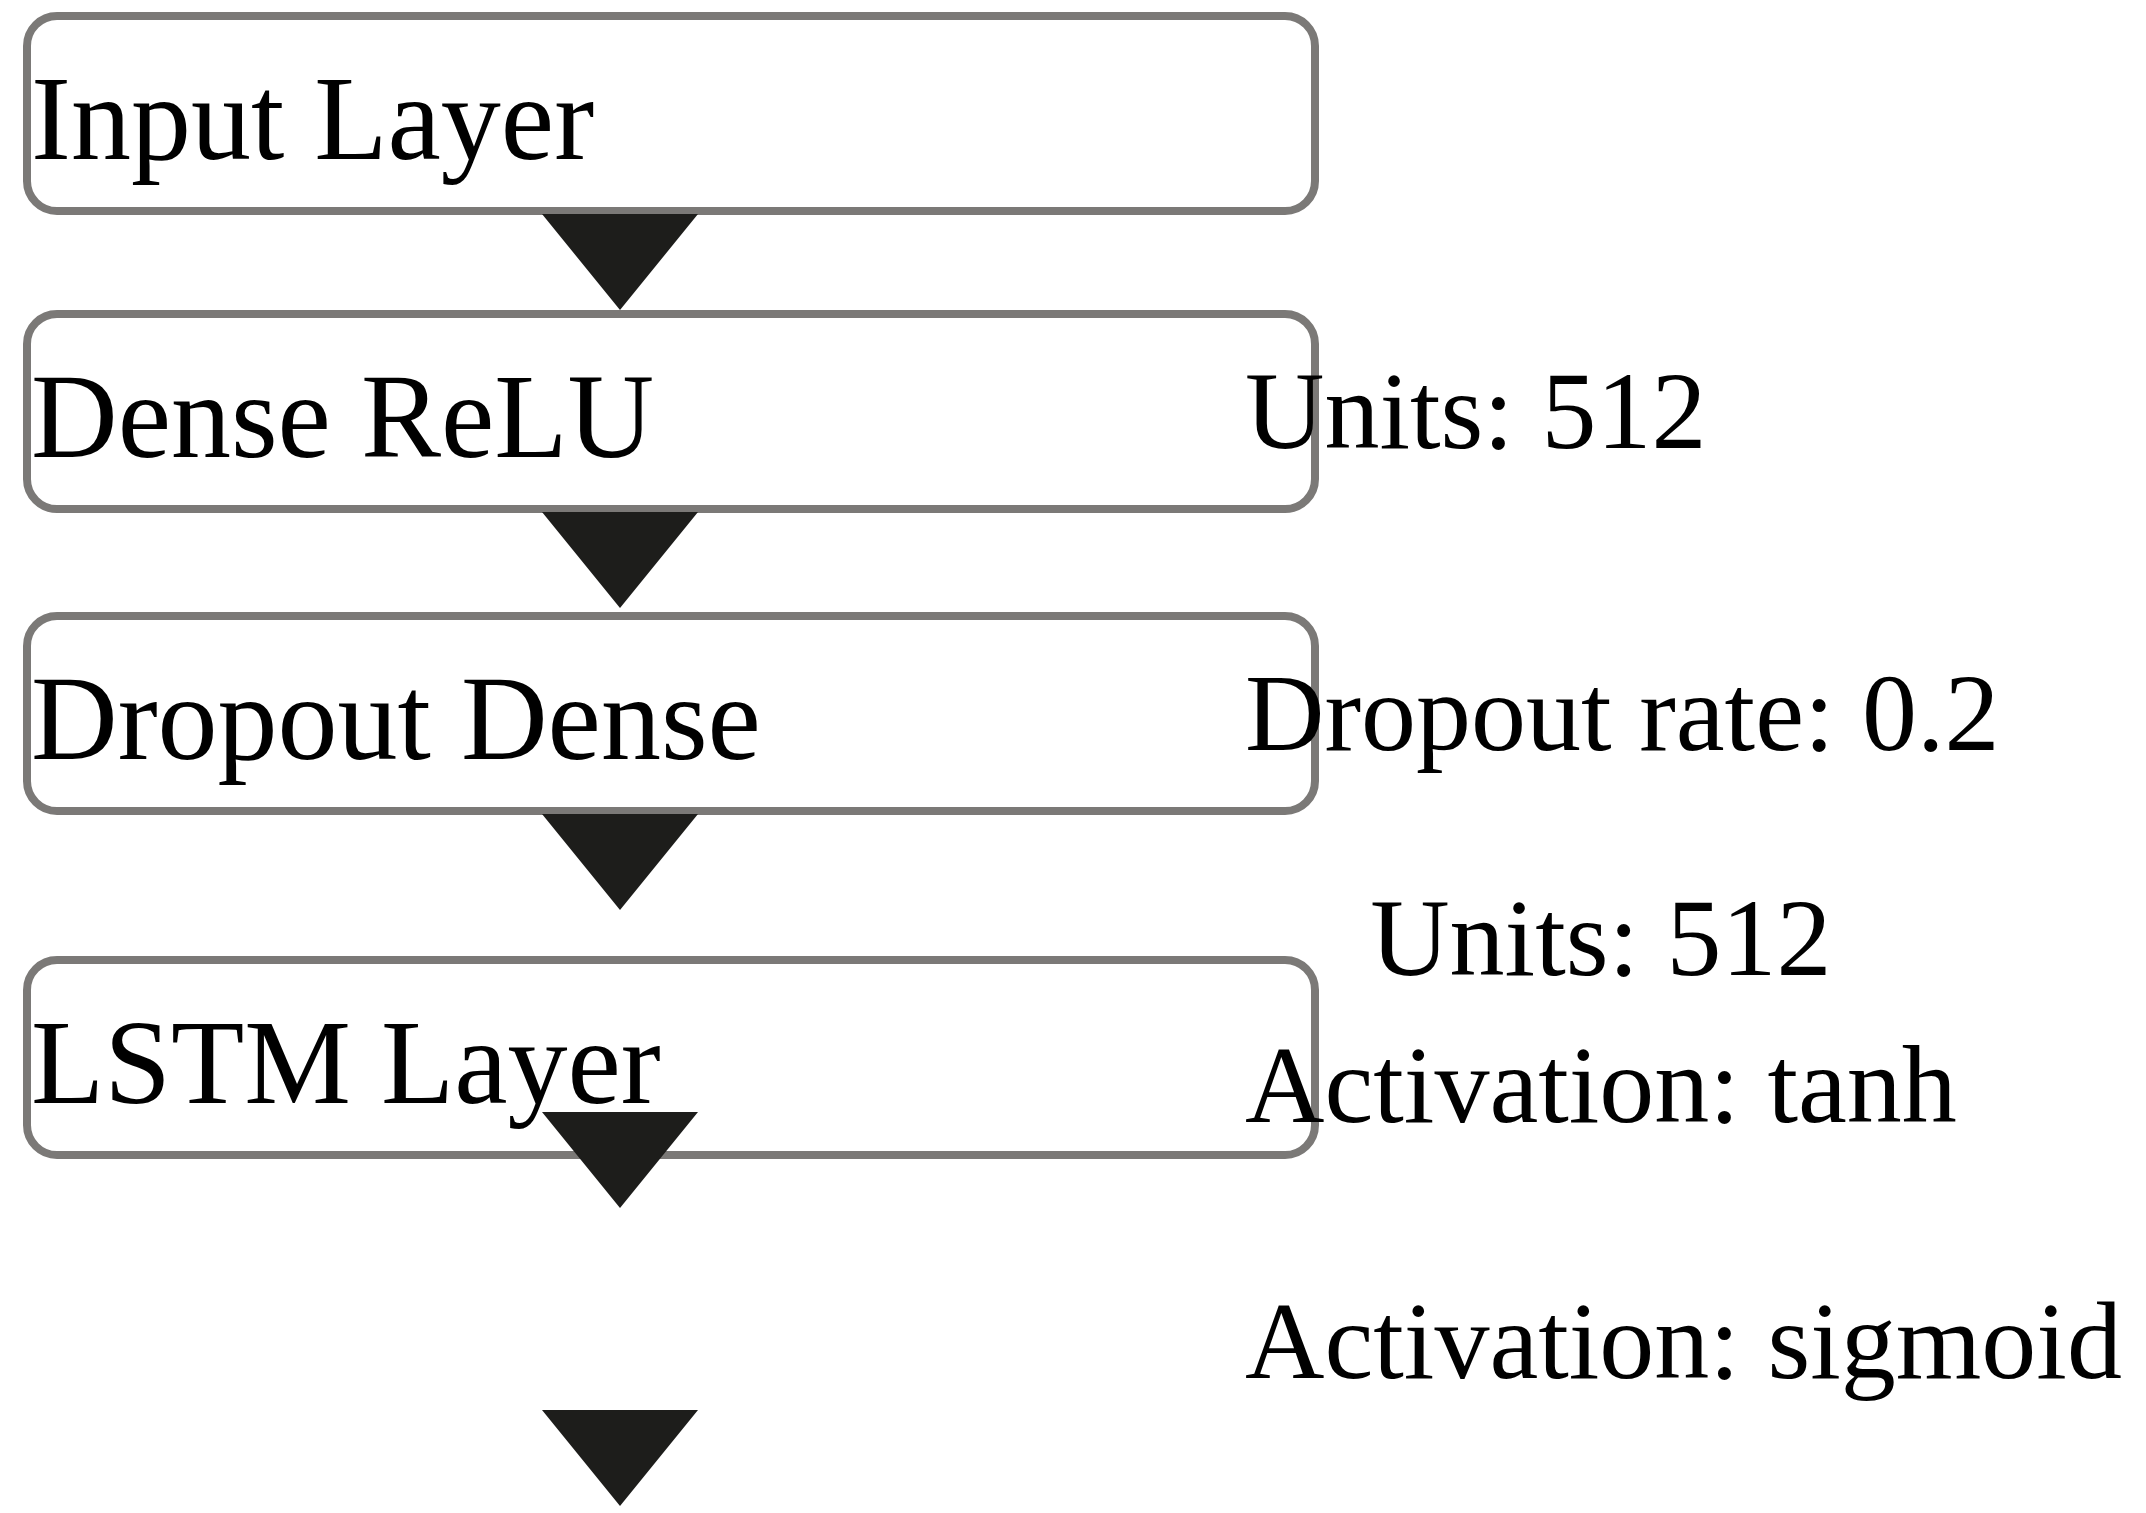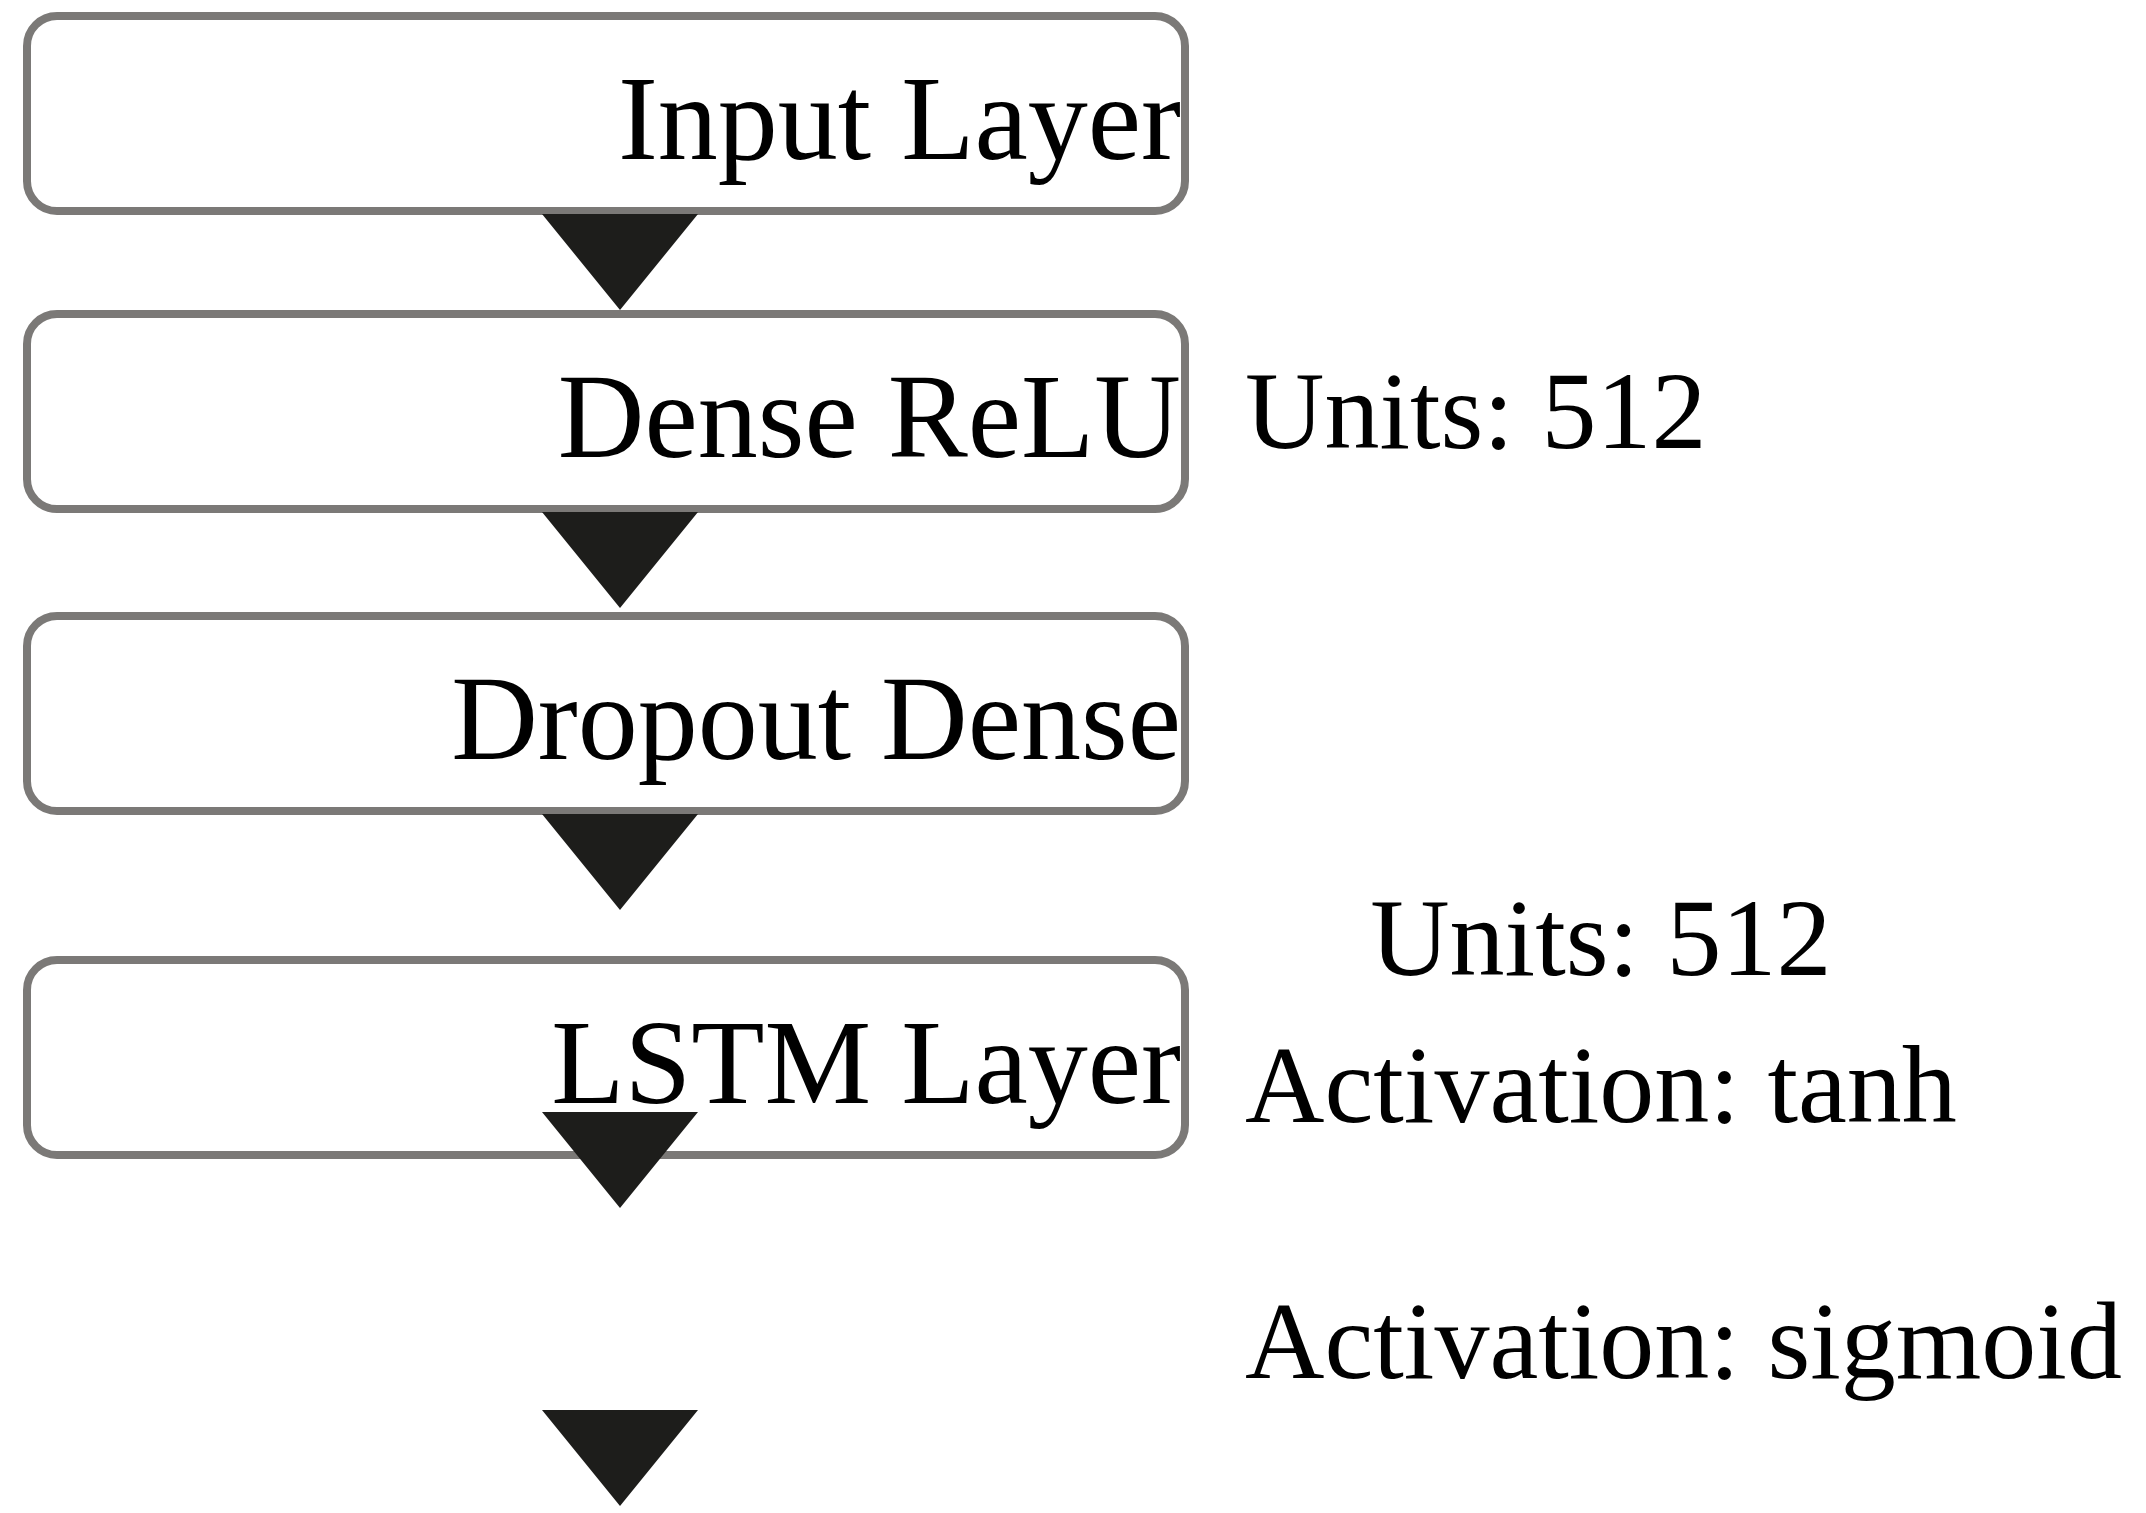--- a/index.html
+++ b/index.html
@@ -11,29 +11,29 @@
     position: relative;
     width: 2146px;
     height: 1513px;
     background: var(--background, #ffffff);
     overflow: hidden;
     font-family: "Liberation Serif", "DejaVu Serif", serif;
   }
   .layer-box {
     position: absolute;
     left: 23px;
-    width: 1166px;
+    width: 1296px;
     height: 203px;
     box-sizing: border-box;
     background: var(--box-fill, #ffffff);
     border: 8px solid var(--box-border, #7b7977);
     border-radius: 34px;
     display: flex;
     align-items: center;
-    justify-content: flex-end;
+    justify-content: flex-start;
   }
   .layer-label {
     font-size: 120px;
     line-height: 1;
     color: var(--text, #000000);
     padding-top: 10px;
     white-space: nowrap;
   }
   .flow-arrow {
     position: absolute;
@@ -74,20 +74,23 @@
     <span class="layer-label">Dense ReLU</span>
   </div>
   <div class="annotation" style="top:310px">
     <span>Units: 512</span>
   </div>
   <div class="flow-arrow" style="top:512px"></div>
 
   <div class="layer-box" style="top:612px">
     <span class="layer-label">Dropout Dense</span>
   </div>
+  <div class="annotation" style="top:612px">
+    <span>Dropout rate: 0.2</span>
+  </div>
   <div class="flow-arrow" style="top:814px"></div>
 
   <div class="layer-box" style="top:956px">
     <span class="layer-label">LSTM Layer</span>
   </div>
   <div class="annotation" style="top:910px">
     <span>Units: 512</span>
     <span>Activation: tanh</span>
   </div>
   <div class="flow-arrow" style="top:1112px"></div>

